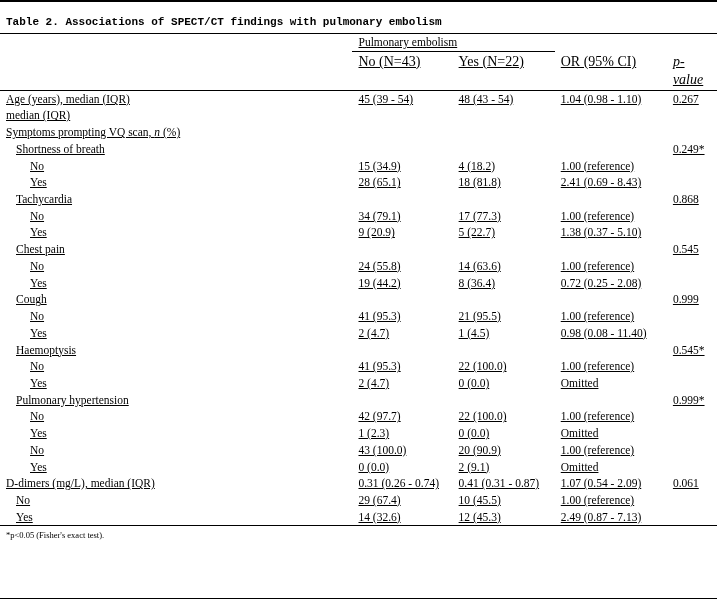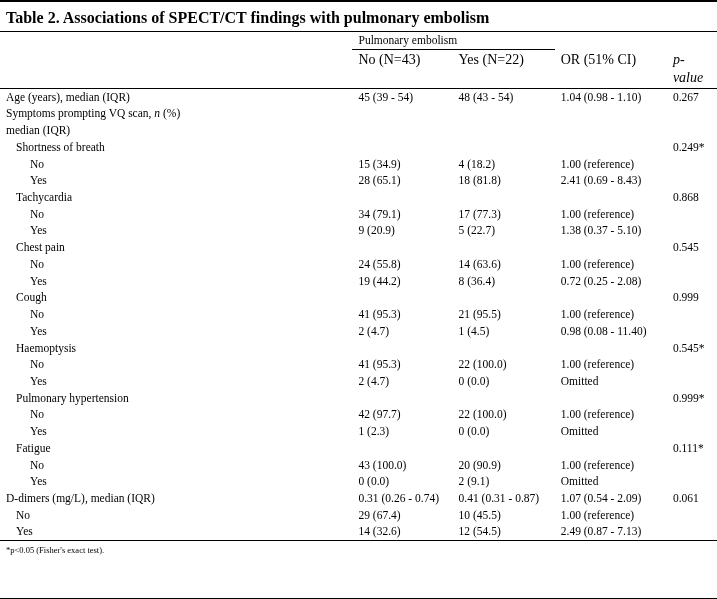--- a/index.html
+++ b/index.html
@@ -21,30 +21,32 @@
     box-sizing: border-box;
     padding: 0;
   }
   .rule {
     border: 0;
     border-top: 1px solid #000;
     margin: 0;
   }
   .rule-top { border-top-width: 2px; }
   .table-title {
-    font-size: 16px;
+    font-size: 11px;
     font-weight: bold;
-    padding: 6px 6px 4px 6px;
+    padding: 14px 6px 4px 6px;
     line-height: 1.2;
+    font-family: Liberation Mono, monospace;
   }
   table.tbl {
     width: 100%;
     border-collapse: collapse;
     font-size: 11.5px;
     table-layout: fixed;
+    text-decoration: underline;
   }
   table.tbl td, table.tbl th {
     vertical-align: top;
     padding: 1px 4px 1px 6px;
     line-height: 1.28;
     font-weight: normal;
     text-align: left;
   }
   .col-label { width: 352px; }
   .col-no    { width: 100px; }
@@ -116,46 +118,46 @@
         <td class="hr-cell" colspan="2">
             <div class="hr-inner"></div>
           </td>
         <td class="hr-cell"></td>
         <td class="hr-cell"></td>
       </tr>
       <tr class="subhdr">
         <td></td>
         <td>No (N=43)</td>
         <td>Yes (N=22)</td>
-        <td>OR (51% CI)</td>
+        <td>OR (95% CI)</td>
         <td class="ital">p-value</td>
       </tr>
       <tr>
         <td class="hr-cell" colspan="5">
             <div class="hr-inner"></div>
           </td>
       </tr>
     </thead>
     <tbody id="tbody">
         <tr>
           <td>Age (years), median (IQR)</td>
           <td>45 (39 - 54)</td>
           <td>48 (43 - 54)</td>
           <td>1.04 (0.98 - 1.10)</td>
           <td>0.267</td>
         </tr>
         <tr>
+          <td>median (IQR)</td>
+          <td></td>
+          <td></td>
+          <td></td>
+          <td></td>
+        </tr>
+        <tr>
           <td>Symptoms prompting VQ scan, <span class="ital">n</span> (%)</td>
-          <td></td>
-          <td></td>
-          <td></td>
-          <td></td>
-        </tr>
-        <tr>
-          <td>median (IQR)</td>
           <td></td>
           <td></td>
           <td></td>
           <td></td>
         </tr>
         <tr>
           <td class="indent1">Shortness of breath</td>
           <td></td>
           <td></td>
           <td></td>
@@ -272,27 +274,20 @@
           <td>22 (100.0)</td>
           <td>1.00 (reference)</td>
           <td></td>
         </tr>
         <tr>
           <td class="indent2">Yes</td>
           <td>1 (2.3)</td>
           <td>0 (0.0)</td>
           <td>Omitted</td>
           <td></td>
-        </tr>
-        <tr>
-          <td class="indent1">Fatigue</td>
-          <td></td>
-          <td></td>
-          <td></td>
-          <td>0.111*</td>
         </tr>
         <tr>
           <td class="indent2">No</td>
           <td>43 (100.0)</td>
           <td>20 (90.9)</td>
           <td>1.00 (reference)</td>
           <td></td>
         </tr>
         <tr>
           <td class="indent2">Yes</td>
@@ -311,21 +306,21 @@
         <tr>
           <td class="indent1">No</td>
           <td>29 (67.4)</td>
           <td>10 (45.5)</td>
           <td>1.00 (reference)</td>
           <td></td>
         </tr>
         <tr>
           <td class="indent1">Yes</td>
           <td>14 (32.6)</td>
-          <td>12 (54.5)</td>
+          <td>12 (45.3)</td>
           <td>2.49 (0.87 - 7.13)</td>
           <td></td>
         </tr>
       </tbody>
   </table>
 
   <hr class="rule">
 
   <div class="footnotes">
     <div>*p&lt;0.05 (Fisher's exact test).</div>

